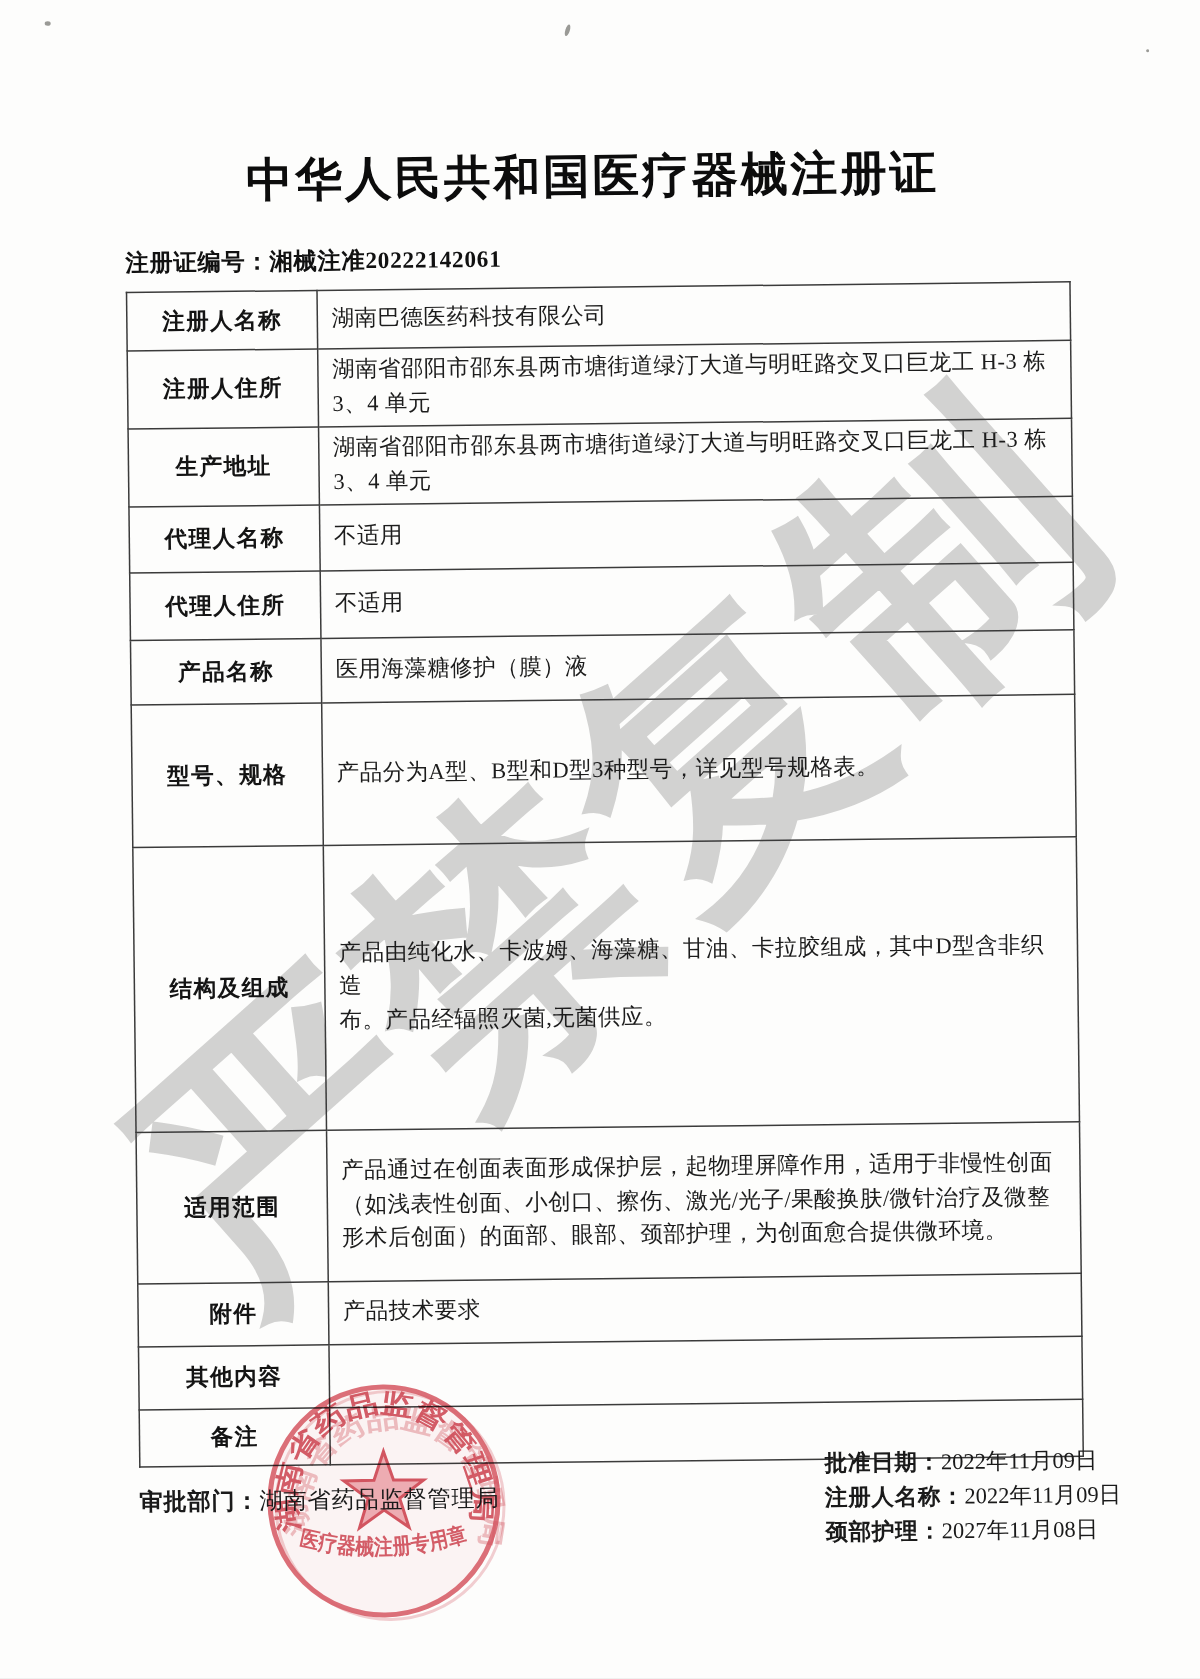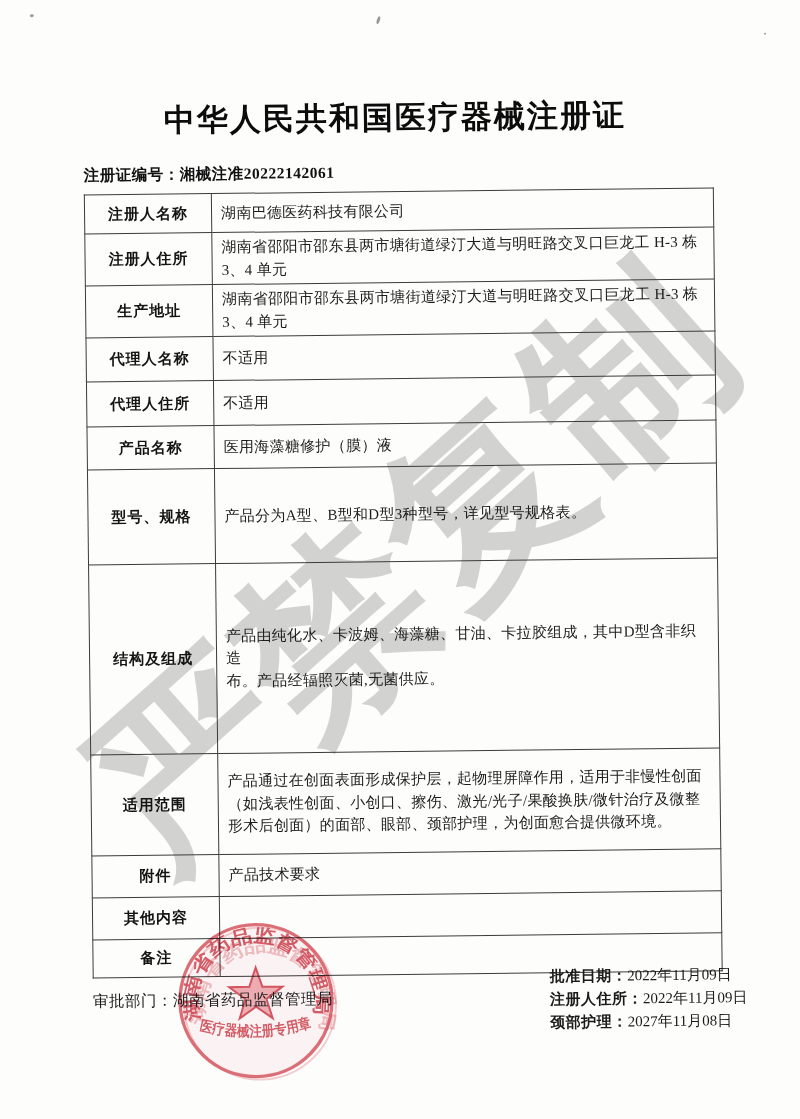--- a/index.html
+++ b/index.html
@@ -47,21 +47,21 @@
   }
   td.val {
     padding:3px 9px; line-height:1.5; white-space:pre-line; color:#1c1c1c;
     letter-spacing:0.3px;
   }
 
   .approval {
     position:absolute; left:88px; top:988px; font-size:15.5px; z-index:6;
     letter-spacing:0.5px;
   }
-  .approval .lab { font-weight:normal; }
+  .approval .lab { font-weight:bold; }
   .dates {
     position:absolute; left:545px; top:967px; z-index:6; font-size:15px;
   }
   .dates .drow { line-height:23px; white-space:nowrap; }
   .dates .lab { font-weight:bold; letter-spacing:0.5px;font-family:Liberation Serif, serif; }
 
   svg.stamp {
     position:absolute; left:146px; top:894px; z-index:4;
     mix-blend-mode:multiply; pointer-events:none;
   }
@@ -161,18 +161,18 @@
       </text>
       <text font-size="14.5" fill="#cf4f5a" font-weight="bold" opacity="0.92">
         <textPath href="#arcBottom" startOffset="2" textLength="114" lengthAdjust="spacingAndGlyphs">医疗器械注册专用章</textPath>
       </text>
     </svg>
 
     <div class="approval"><span class="lab">审批部门：</span><span>湖南省药品监督管理局</span></div>
 
     <div class="dates">
       <div class="drow"><span class="lab">批准日期：</span><span>2022年11月09日</span></div>
-      <div class="drow"><span class="lab">注册人住所：</span><span>2022年11月09日</span></div>
+      <div class="drow"><span class="lab">注册人名称：</span><span>2022年11月09日</span></div>
       <div class="drow"><span class="lab">颈部护理：</span><span>2027年11月08日</span></div>
     </div>
 
   </div>
 </div>
 
 </body></html>

